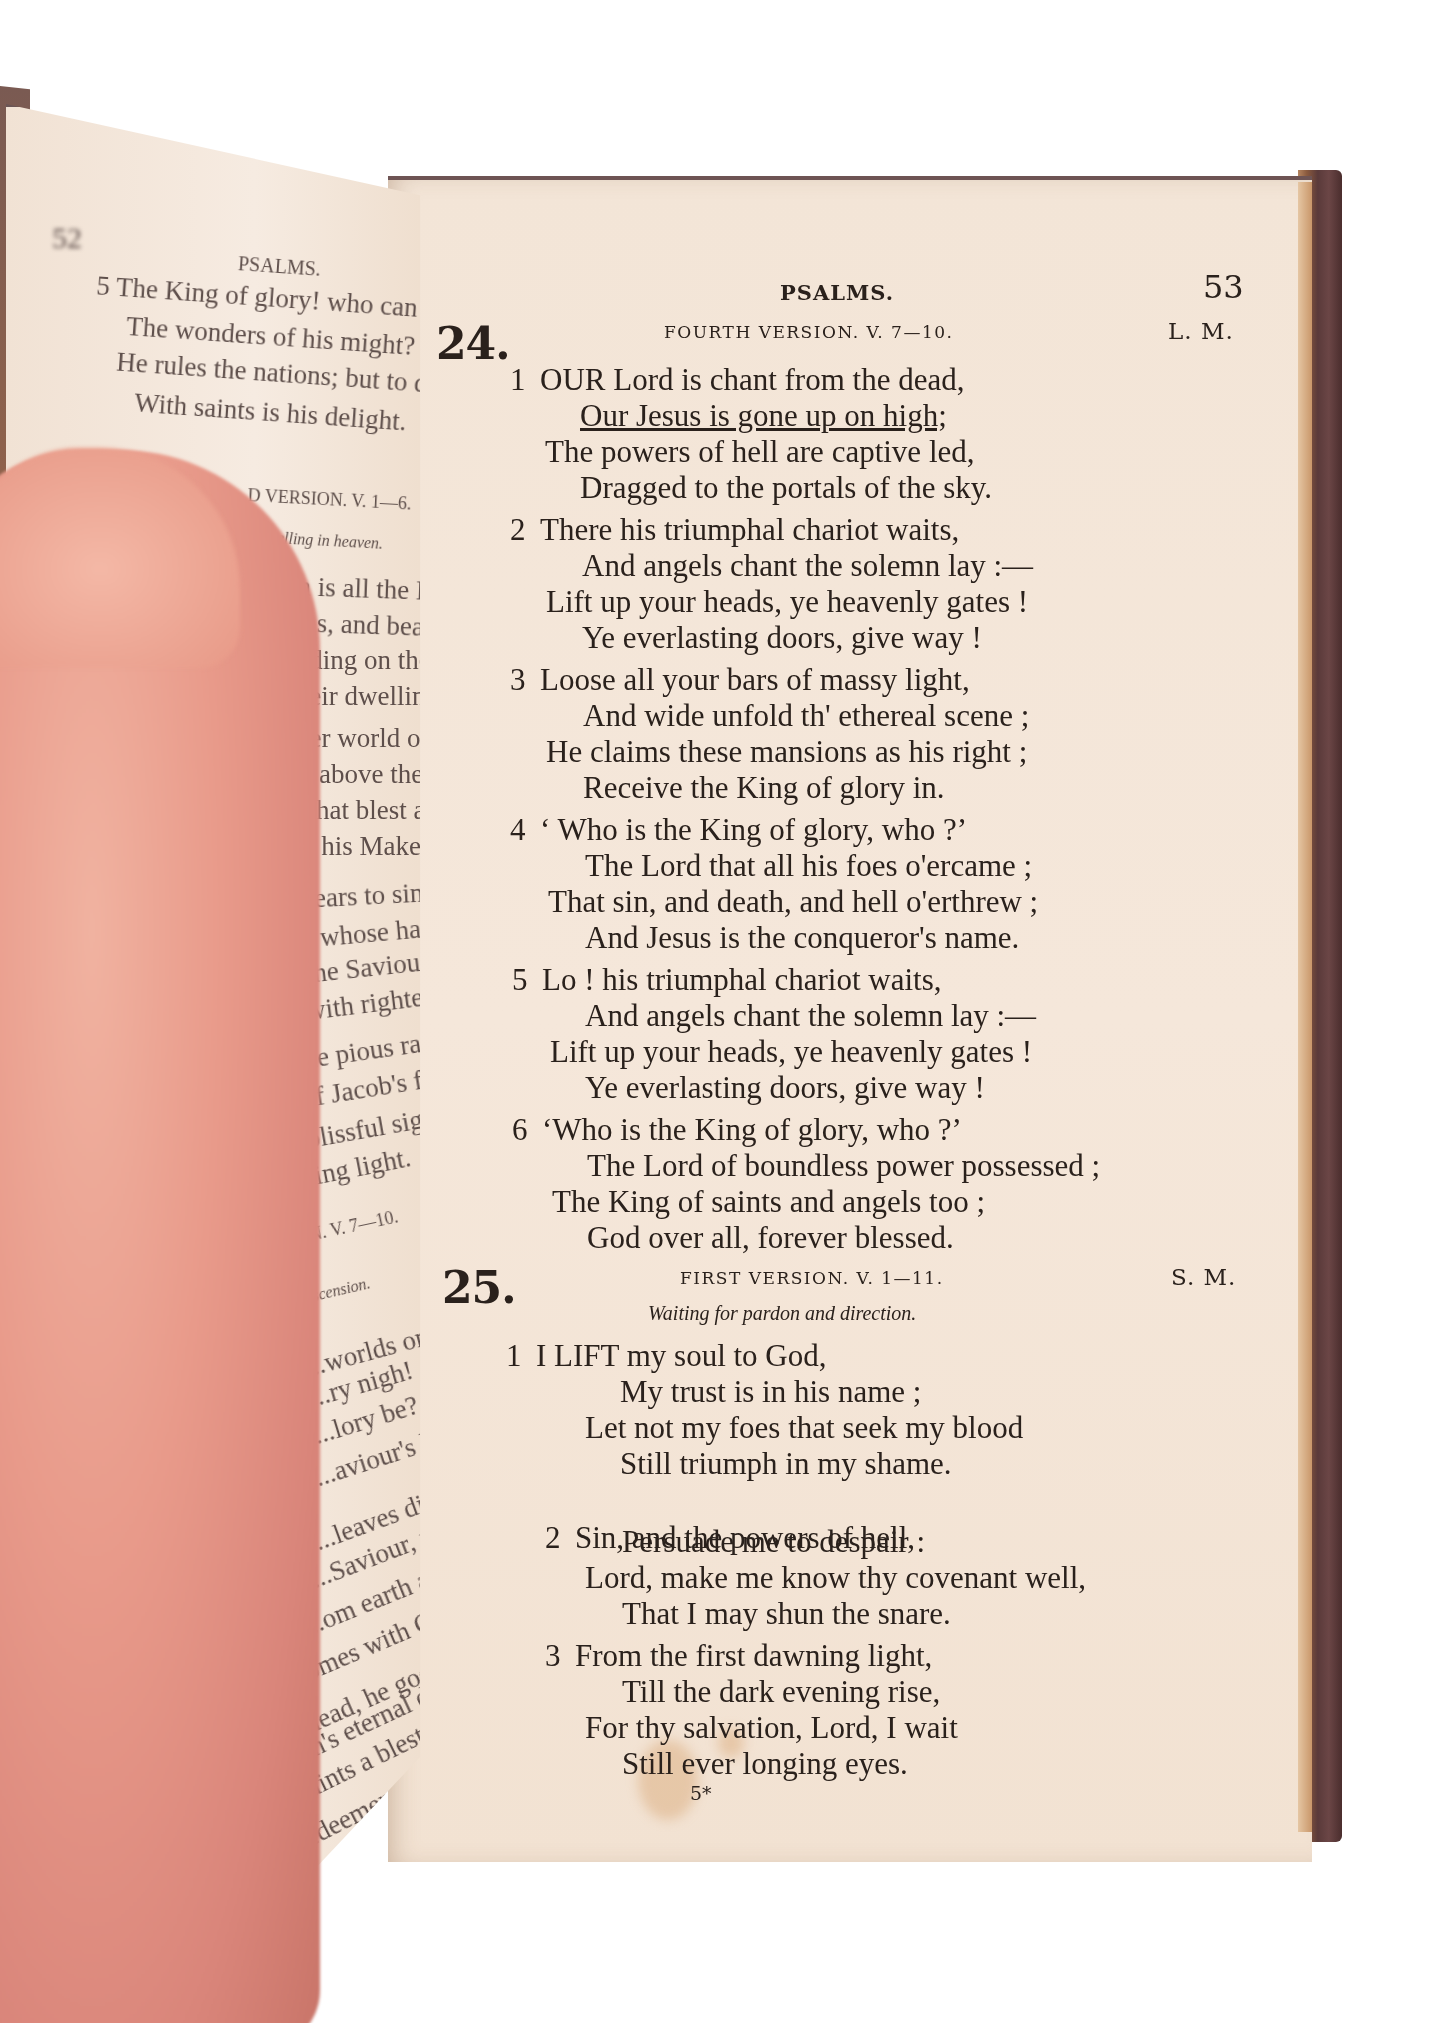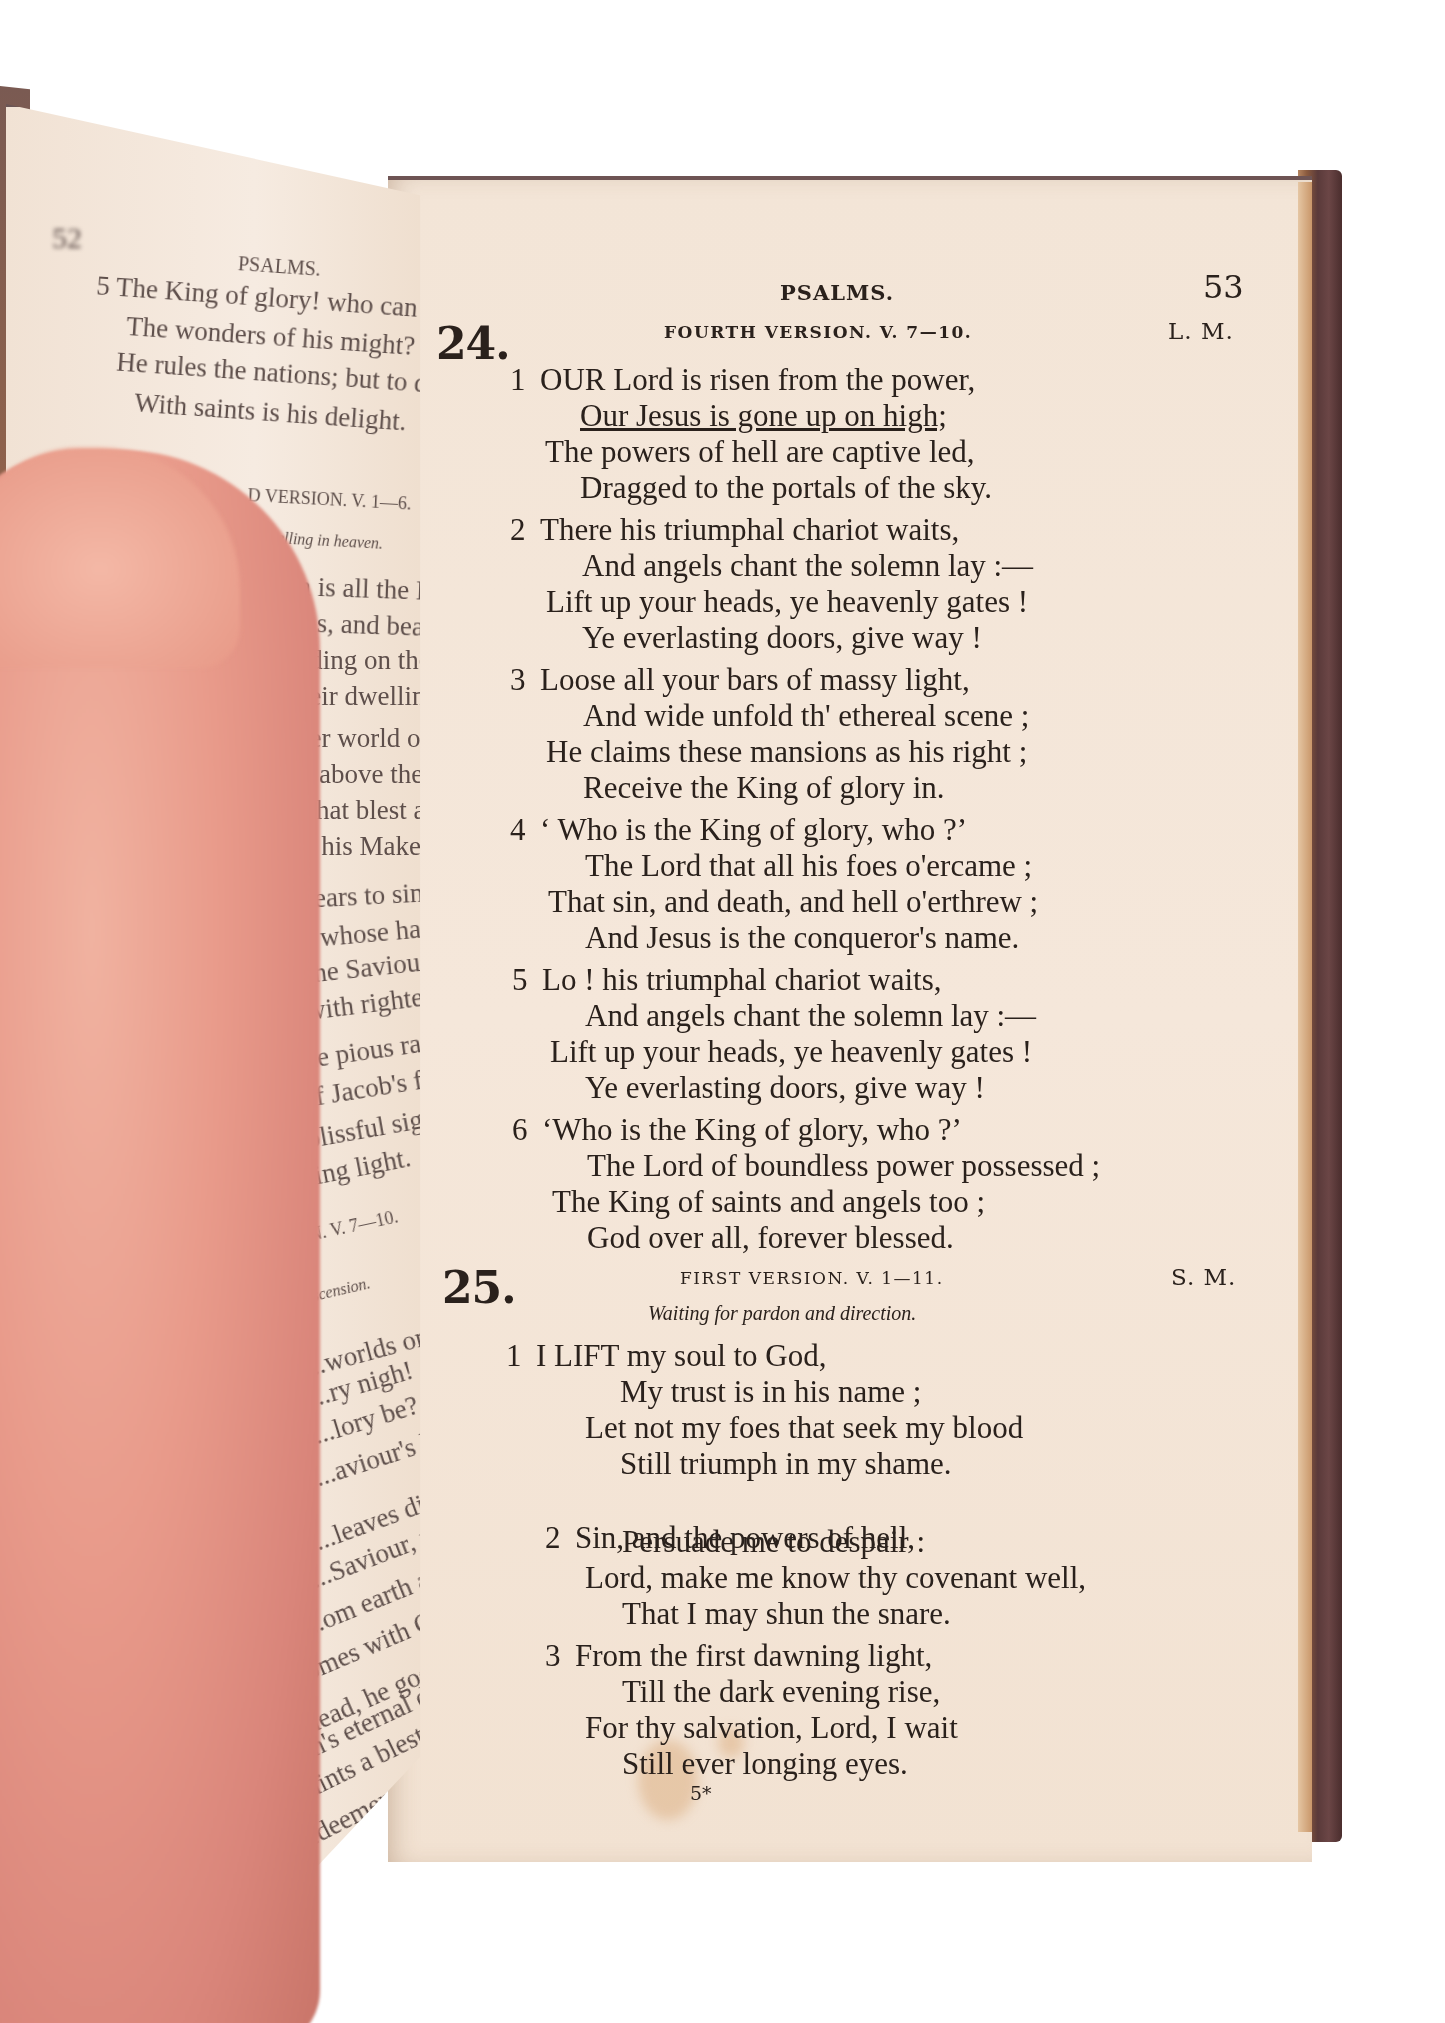--- a/index.html
+++ b/index.html
@@ -72,26 +72,26 @@
   <div class="stain" style="left:250px; top:1560px; width:60px; height:80px;"></div>
   <div class="stain" style="left:330px; top:1548px; width:26px; height:30px;"></div>
 </div>
 <div class="page-stack-right"></div>
 
 <div>
   <div class="rp running-head" style="left:780px; top:280px;">PSALMS.</div>
   <div class="rp page-number" style="left:1203px; top:268px;">53</div>
 
   <div class="rp psalm-number" style="left:436px; top:318px;">24.</div>
-  <div class="rp version-line" style="left:664px; top:322px;font-weight:bold;">FOURTH VERSION.  V. 7—10.</div>
+  <div class="rp version-line" style="left:664px; top:322px;">FOURTH VERSION.  V. 7—10.</div>
   <div class="rp meter" style="left:1168px; top:318px;">L. M.</div>
 
   <div>
 
-    <div class="rp verse-line" style="left:510px; top:364px;"><span class="verse-num">1</span><span>OUR Lord is risen from the power,</span></div>
+    <div class="rp verse-line" style="left:510px; top:364px;"><span class="verse-num">1</span><span>OUR Lord is chant from the dead,</span></div>
     <div class="rp verse-line" style="left:580px; top:400px;text-decoration:underline;">Our Jesus is gone up on high;</div>
     <div class="rp verse-line" style="left:545px; top:436px;">The powers of hell are captive led,</div>
     <div class="rp verse-line" style="left:580px; top:472px;">Dragged to the portals of the sky.</div>
 
     <div class="rp verse-line" style="left:510px; top:514px;"><span class="verse-num">2</span><span>There his triumphal chariot waits,</span></div>
     <div class="rp verse-line" style="left:582px; top:550px;">And angels chant the solemn lay :—</div>
     <div class="rp verse-line" style="left:546px; top:586px;">Lift up your heads, ye heavenly gates !</div>
     <div class="rp verse-line" style="left:582px; top:622px;">Ye everlasting doors, give way !</div>
 
     <div class="rp verse-line" style="left:510px; top:664px;"><span class="verse-num">3</span><span>Loose all your bars of massy light,</span></div>

